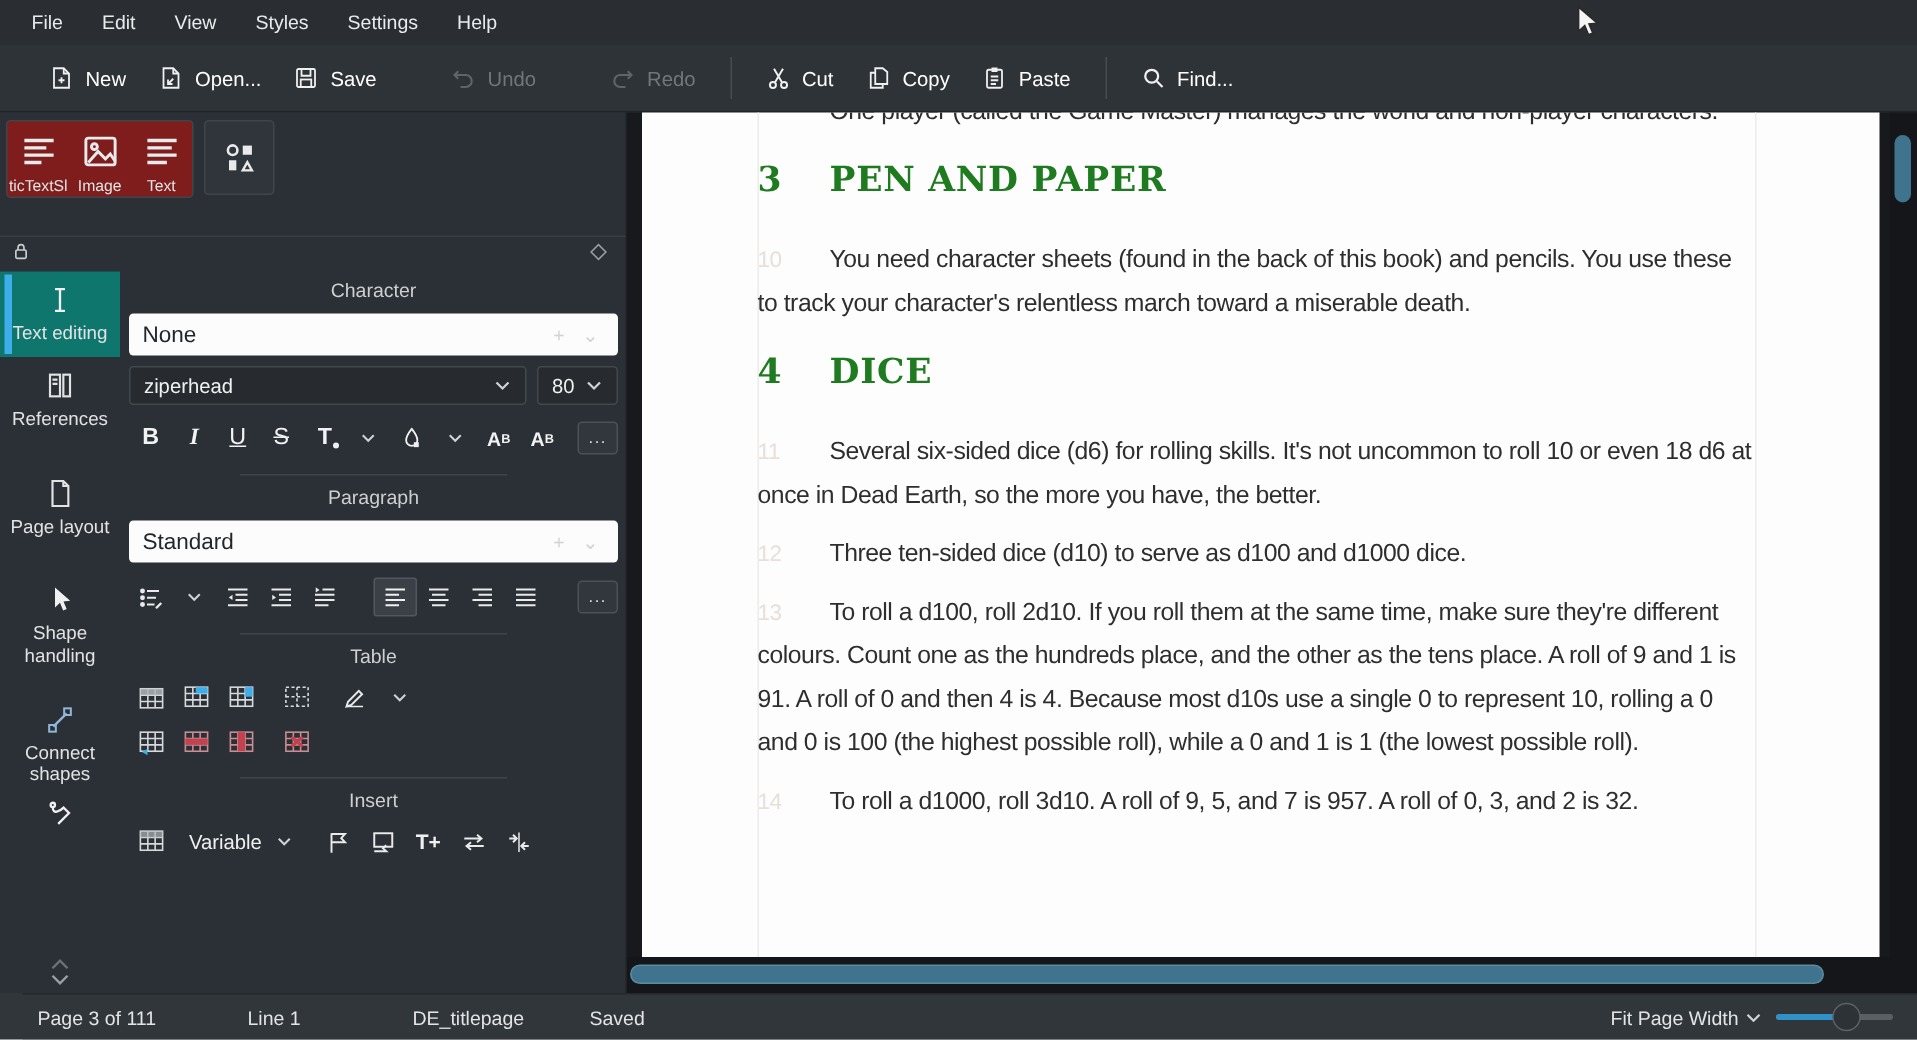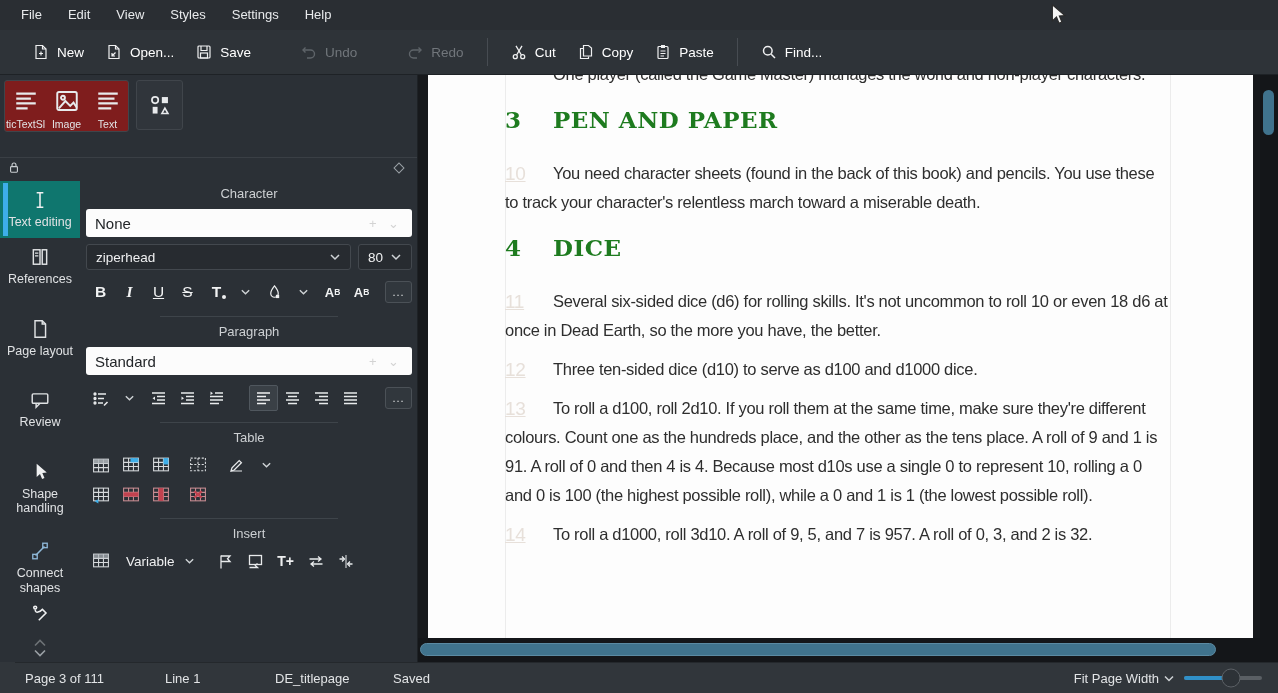--- a/index.html
+++ b/index.html
@@ -78,21 +78,21 @@
   .table-rows .ibtn { margin-right:0; }
 
   
   .canvas { position:relative; flex:1; background:#17191c; overflow:hidden; }
   .page { position:absolute; left:10px; top:-40px; width:825px; height:603px; background:#fdfdfd; }
   .margin-line { position:absolute; top:0; bottom:0; width:1px; background:#ececec; }
   .doc { position:absolute; left:77px; width:665px; top:25px; }
   .doc p.body { font-size:16.5px; line-height:29px; letter-spacing:-0.3px; color:#2e2e2e; margin:0 0 10px; text-indent:48px; position:relative; }
   .doc h2.heading { margin:16px 0 24px; font-family:"DejaVu Serif",serif; font-weight:600; font-size:23px; line-height:30px; letter-spacing:.5px; color:#1e7b1f; text-indent:48px; position:relative; }
   .para-num { position:absolute; left:0; top:0; text-indent:0; }
-  .body .para-num { color:#e7e0da; font-size:19px;text-decoration:underline; }
+  .body .para-num { color:#e7e0da; font-size:15px; }
   .heading .para-num { color:inherit; font-size:inherit; }
 
   .canvas-bottom { position:absolute; left:0; right:0; bottom:0; height:24px; background:#141619; }
   .hthumb { position:absolute; left:2px; bottom:6px; width:796px; height:13px; border-radius:7px; }
   .vtrack { position:absolute; right:0; top:0; bottom:24px; width:18px; background:#141619; }
   .vthumb { position:absolute; left:3px; top:15px; width:11px; height:45px; border-radius:6px; }
 
   
   .statusbar { height:31px; background:#31363b; border-top:1px solid #24282c; display:flex; align-items:center; font-size:13px; color:#e2e4e6; padding:0 10px;margin-left:15px; }
   .sb-page { width:140px; }
@@ -291,29 +291,20 @@
             <span>References</span>
           </div>
           <div class="tab" style="margin-top:14px">
             <span>
                 <svg width="20" height="20" viewBox="0 0 18 18" fill="none" stroke="#e0e2e4" stroke-width="1.3">
                   <path d="M4.5 1.5h6.5l3 3v12H4.5z"></path>
                   <path d="M11 1.5v3h3"></path>
                 </svg>
               </span>
             <span>Page layout</span>
-          </div>
-          <div class="tab" style="margin-top:14px">
-            <span>
-                <svg width="20" height="20" viewBox="0 0 18 18" fill="none" stroke="#e0e2e4" stroke-width="1.3">
-                  <rect x="2" y="3.5" width="14" height="8.5" rx="1"></rect>
-                  <path d="M5.5 12v3.5L9 12"></path>
-                </svg>
-              </span>
-            <span>Review</span>
           </div>
           <div class="tab" style="margin-top:14px">
             <span>
                 <svg width="20" height="20" viewBox="0 0 18 18">
                   <path d="M6 1.5v12l3-2.8 1.9 4.6 2.1-.9-1.9-4.5 4-0.4z" fill="#eff0f1"></path>
                 </svg>
               </span>
             <span>Shape handling</span>
           </div>
           <div class="tab" style="margin-top:8px">

